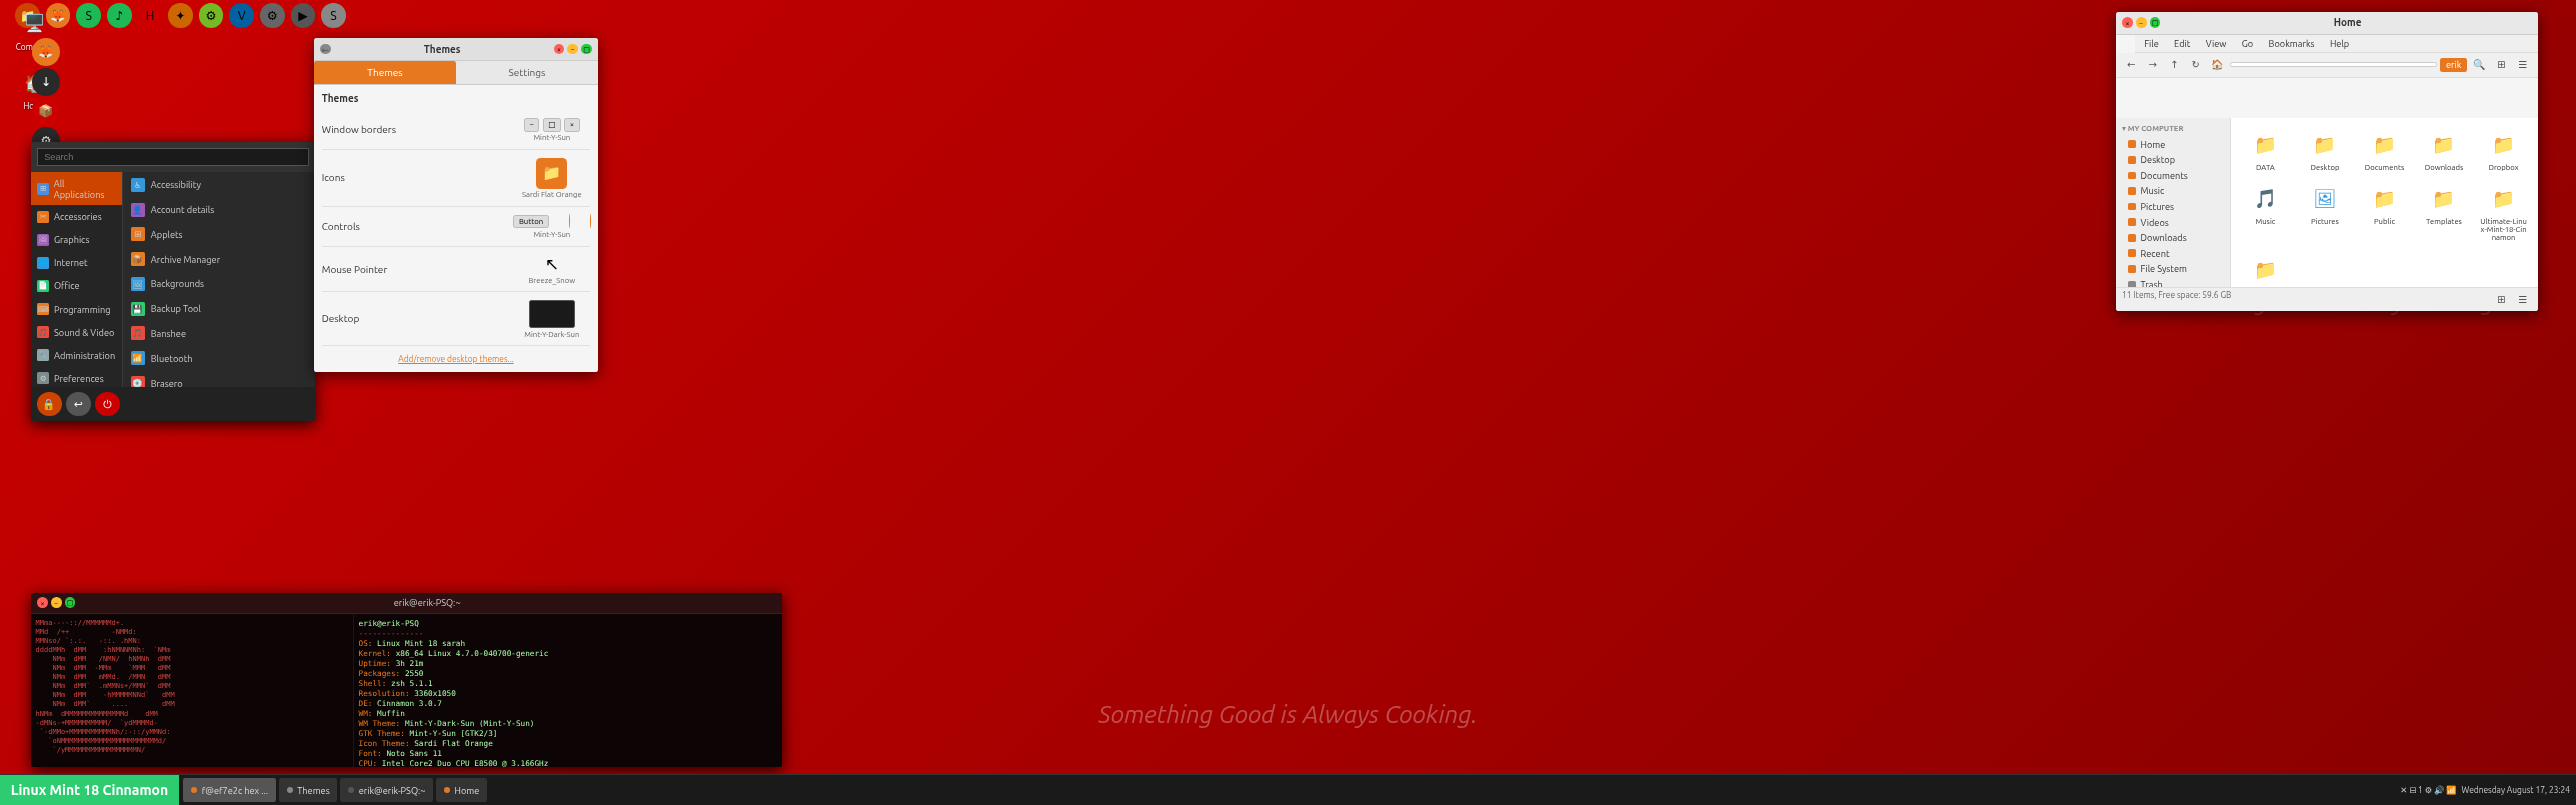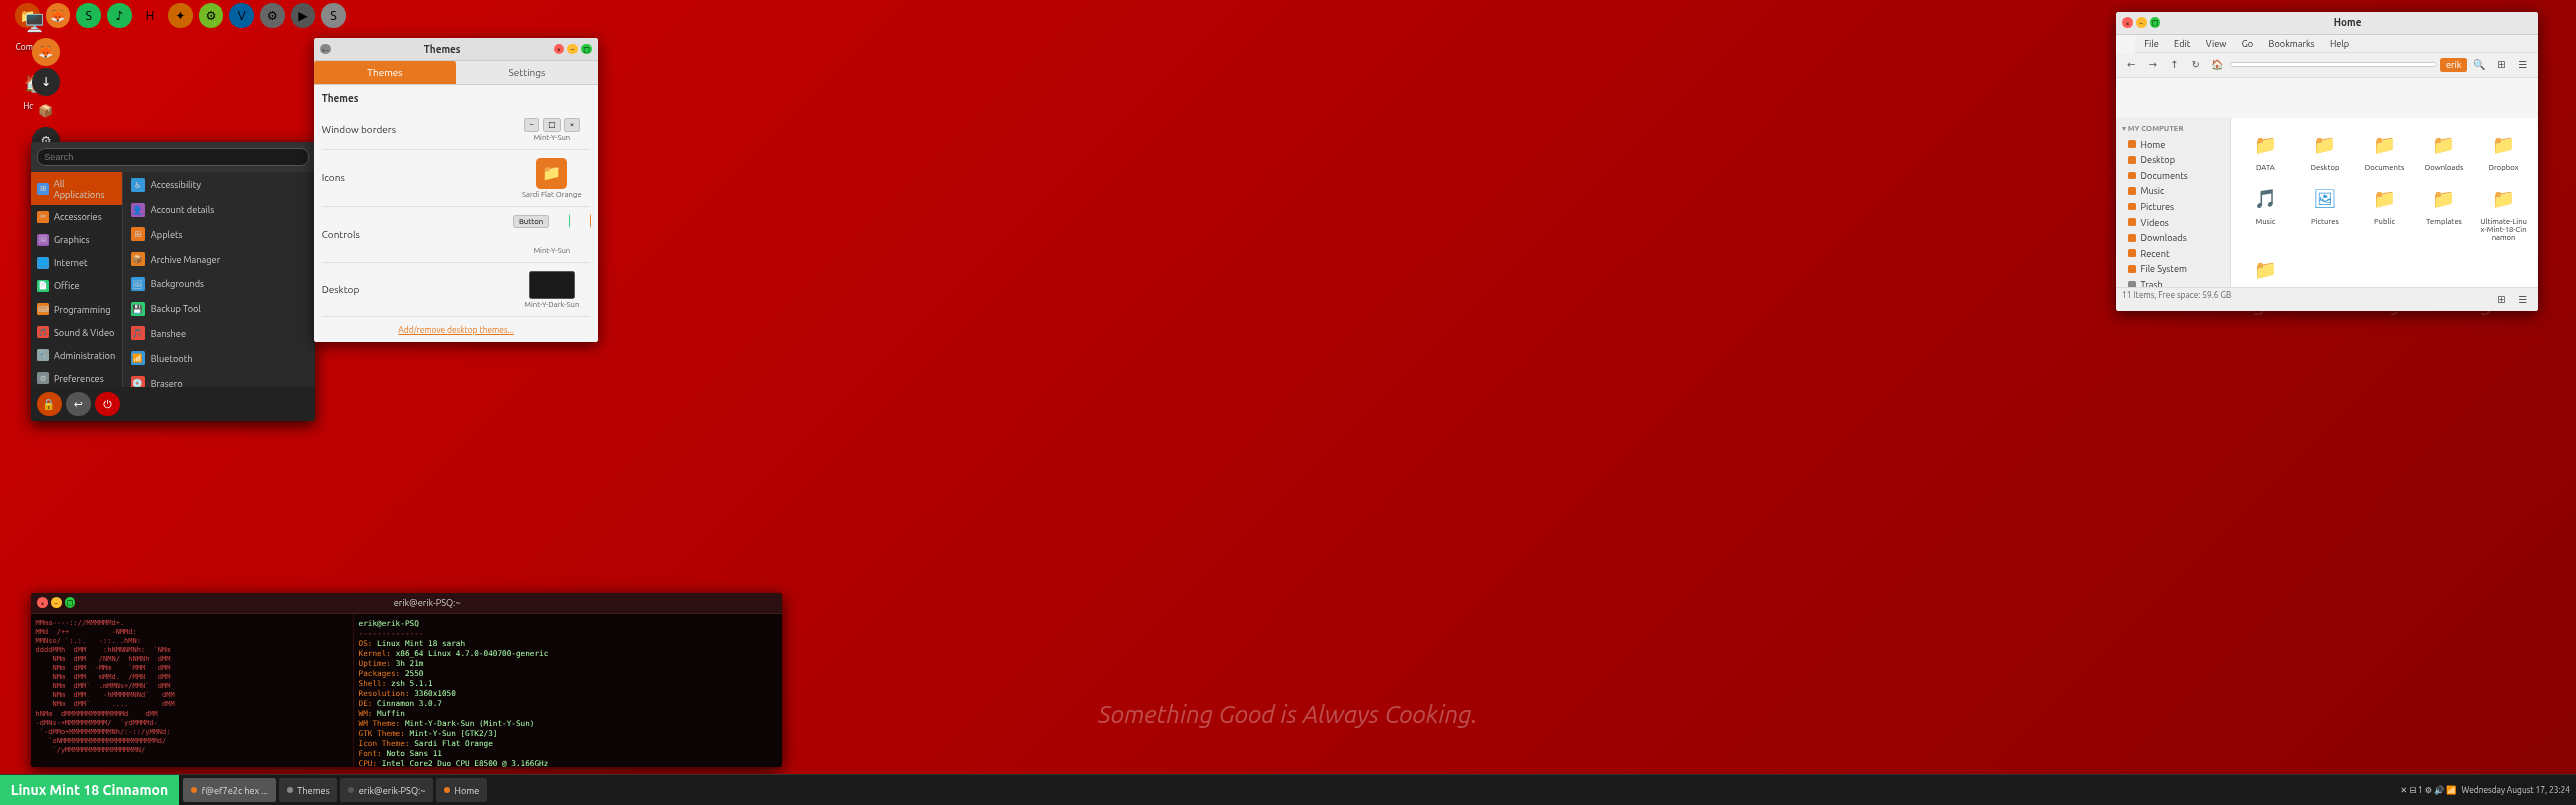--- a/index.html
+++ b/index.html
@@ -166,21 +166,21 @@
 
     .app-menu-search {
       padding: 6.1px;
       background: #333;
     }
 
     .app-menu-search input {
       width: 100%;
       background: #1a1a1a;
       border: 0.8px solid #555;
-      border-radius: 8px;
+      border-radius: 0;
       padding: 3.1px 6.1px;
       color: #ccc;
       font-size: 9.2px;
       outline: none;
     }
 
     .app-menu-body {
       display: flex;
       height: 215px;
     }
@@ -836,29 +836,36 @@
         <div class="theme-label">Icons</div>
         <div class="theme-preview">
           <div class="theme-preview-icon">📁</div>
           <div class="theme-name">Sardi Flat Orange</div>
         </div>
       </div>
 
       <div class="theme-row">
         <div class="theme-label">Controls</div>
         <div class="theme-preview">
-          <div style="display:flex;align-items:center;gap:20px;justify-content:center;margin-bottom:18px;">
+          <div style="display:flex;align-items:center;gap:20px;justify-content:center;margin-bottom:1px;">
             <div class="theme-mini-btn">Button</div>
             <div class="theme-color-btn" style="background:#2ecc71;"></div>
             <div class="theme-color-btn" style="background:#e87820;"></div>
           </div>
           <div class="theme-name">Mint-Y-Sun</div>
         </div>
       </div>
 
+      <div class="theme-row">
+        <div class="theme-label">Mouse Pointer</div>
+        <div class="theme-preview">
+          <div style="font-size:17px;margin-bottom:1.5px;">↖</div>
+          <div class="theme-name">Breeze_Snow</div>
+        </div>
+      </div>
 
       <div class="theme-row">
         <div class="theme-label">Desktop</div>
         <div class="theme-preview">
           <div style="width:46px;height:28px;background:#1a1a1a;border-radius:2.3px;margin:0 auto 1.5px;border:0.8px solid #555;"></div>
           <div class="theme-name">Mint-Y-Dark-Sun</div>
         </div>
       </div>
       <div style="text-align:center;margin-top:4.6px;">
         <span class="add-themes-link">Add/remove desktop themes...</span>

